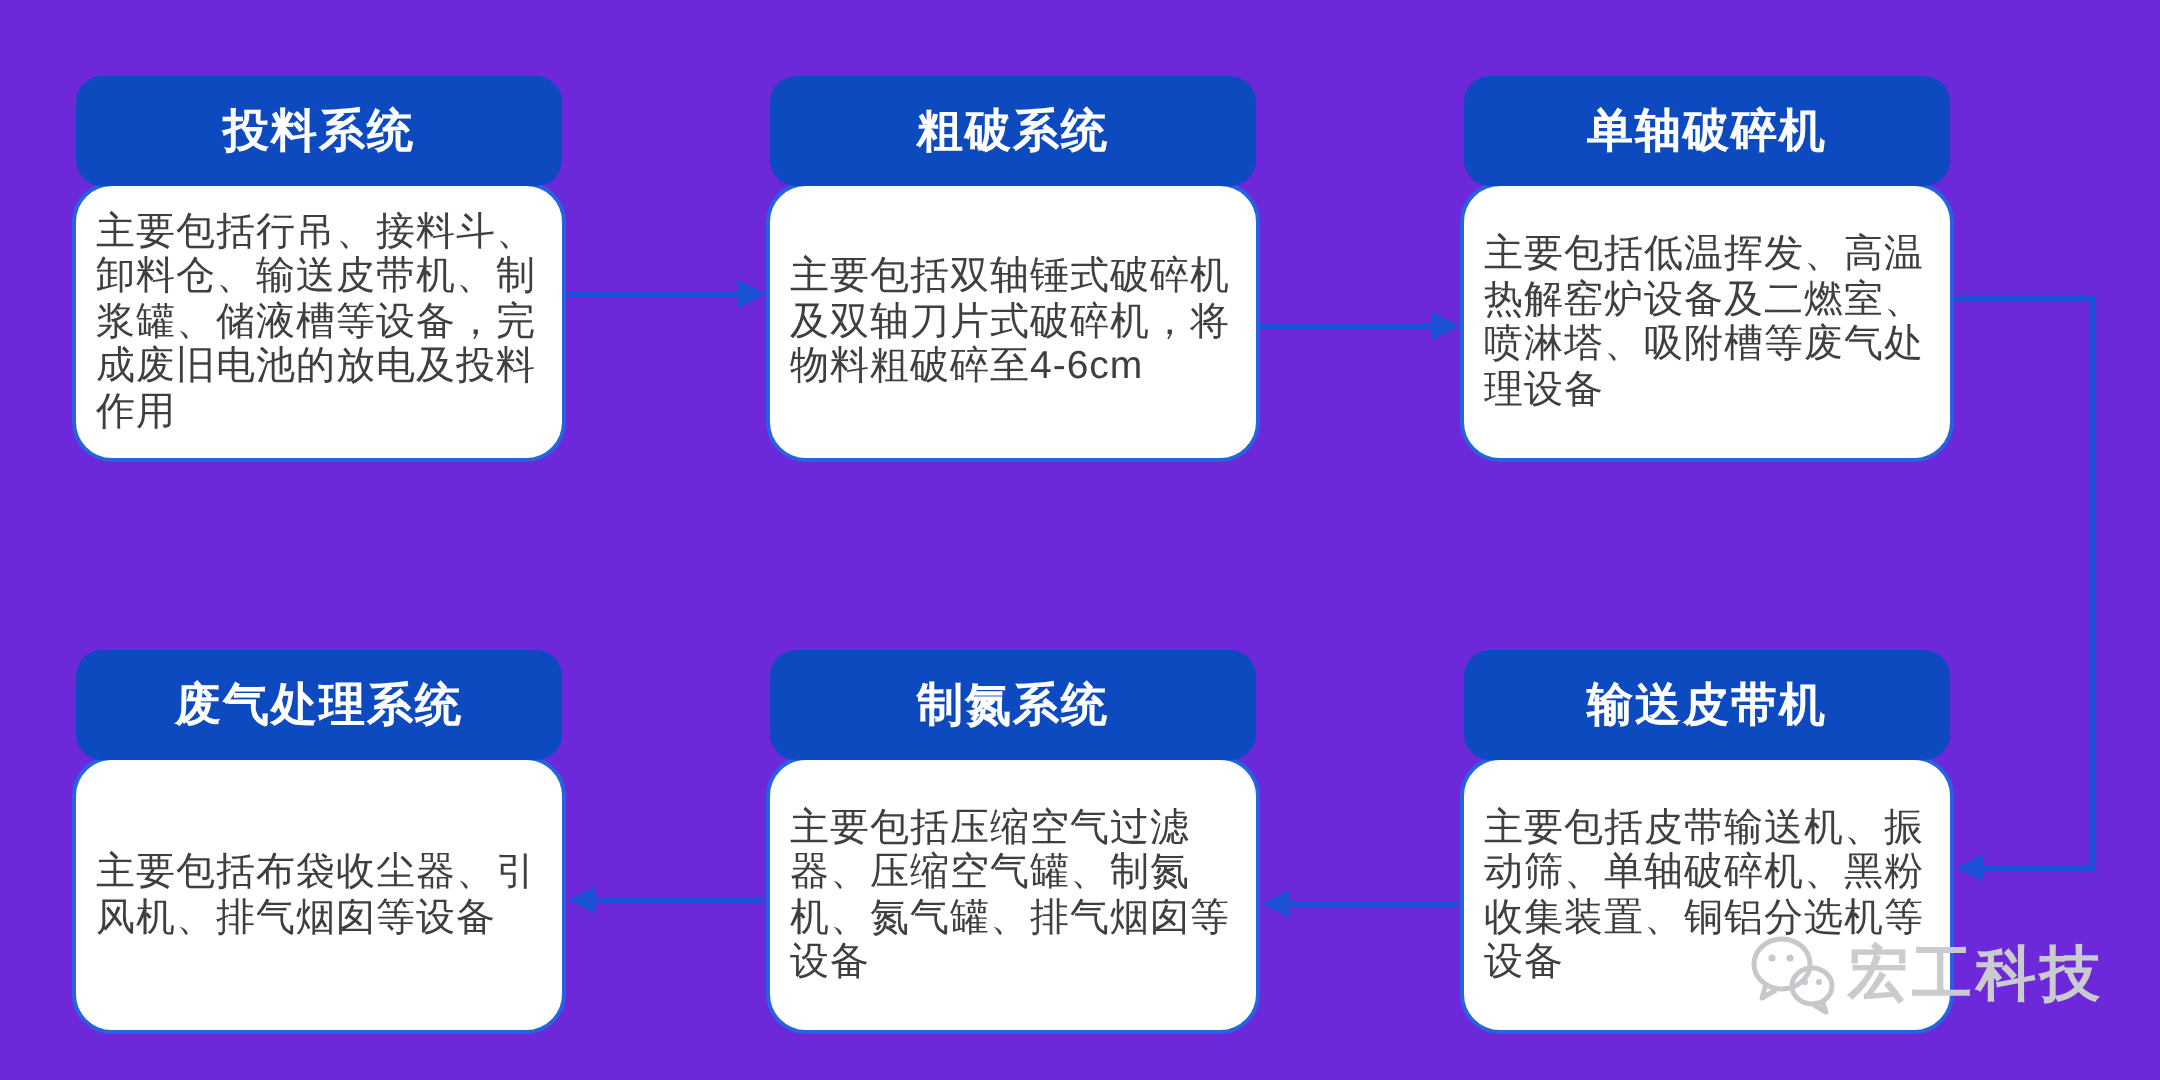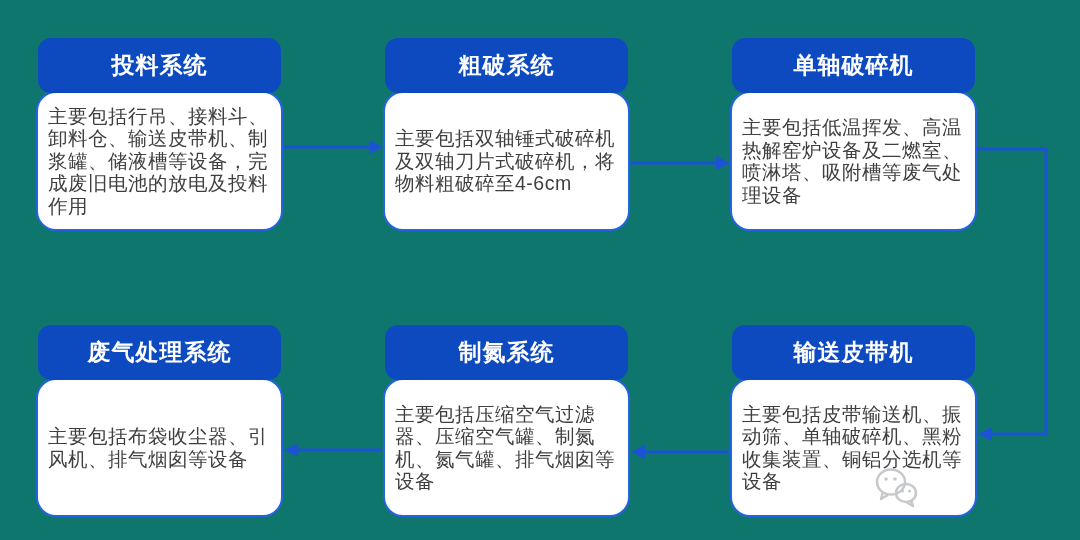--- a/index.html
+++ b/index.html
@@ -3,21 +3,21 @@
 <meta charset="utf-8">
 <style>
   html, body {
     margin: 0; padding: 0;
     background: #ffffff;
     font-family: "Liberation Sans", "DejaVu Sans", sans-serif;
   }
   .canvas {
     position: relative;
     width: 1080px; height: 540px;
-    background: #0f766e;
+    background: #6d28d9;
     overflow: hidden;
   }
   .connectors {
     position: absolute; left: 0; top: 0;
     width: 1080px; height: 540px;
     pointer-events: none;
   }
   .connector-line {
     stroke: #1c53d6;
     stroke-width: 3;
@@ -170,15 +170,16 @@
     <svg width="44" height="42" viewBox="0 0 44 42" xmlns="http://www.w3.org/2000/svg">
       <ellipse cx="17" cy="16" rx="14" ry="12.5" fill="none" stroke="#c6c8cb" stroke-width="2.5"></ellipse>
       <path d="M9,26 L7,33 L14,29" fill="none" stroke="#c6c8cb" stroke-width="2.5" stroke-linejoin="round"></path>
       <circle cx="12" cy="13" r="1.8" fill="#c6c8cb"></circle>
       <circle cx="21" cy="13" r="1.8" fill="#c6c8cb"></circle>
       <ellipse cx="32" cy="27" rx="10" ry="9" fill="none" stroke="#c6c8cb" stroke-width="2.5"></ellipse>
       <path d="M37,34 L39,40 L33,36.5" fill="none" stroke="#c6c8cb" stroke-width="2.5" stroke-linejoin="round"></path>
       <circle cx="28.5" cy="25" r="1.5" fill="#c6c8cb"></circle>
       <circle cx="35.5" cy="25" r="1.5" fill="#c6c8cb"></circle>
     </svg>
+    <span class="watermark-text">宏工科技</span>
   </div>
 
 </div>
 
 </body></html>

